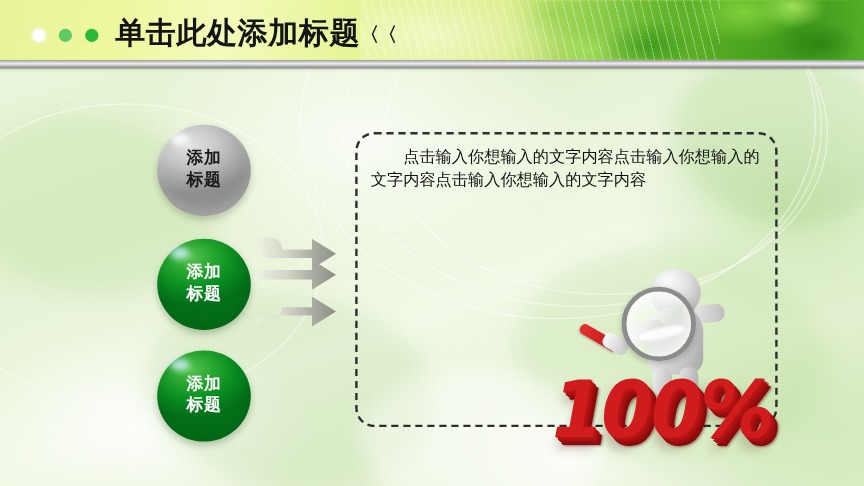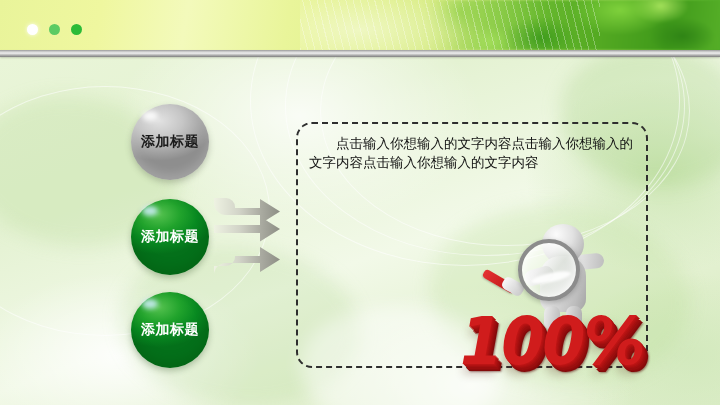--- a/index.html
+++ b/index.html
@@ -76,21 +76,21 @@
   
   .divider {
     position:absolute; left:0; top:50px; width:720px; height:7px;
     background:linear-gradient(to bottom,#9a9a9a 0%, #c9c9c9 22%, #efefef 45%, #b4b4b4 72%, #7e7e7e 100%);
     box-shadow:0 1px 2px rgba(0,0,0,.18);
   }
 
   
   .circle {
     position:absolute; width:78px; height:76px; border-radius:50%;
-    display:flex; flex-direction:row; align-items:center; justify-content:center;
+    display:flex; flex-direction:column; align-items:center; justify-content:center;
     font-size:14px; font-weight:bold; line-height:1.26; letter-spacing:.5px;
     text-align:center;
   }
   .circle .gloss {
     position:absolute; left:11px; top:7px; width:16px; height:10px;
     border-radius:50%; background:rgba(255,255,255,.85); filter:blur(2.5px);
   }
   .circle .lbl { position:relative; z-index:2; }
 
   .circle.gray {
@@ -109,21 +109,21 @@
 
   #circle-1 { left:131px; top:104px; }
   #circle-2 { left:131px; top:199px; }
   #circle-3 { left:131px; top:292px; }
 
   
   .arrows { position:absolute; left:214px; top:186px; width:96px; height:92px; }
 
   
   .content-box {
-    position:absolute; left:296px; top:122px; width:352px; height:246px;
+    position:absolute; left:296px; top:110px; width:352px; height:246px;
     border:2px dashed #2e2e2e; border-radius:16px;
   }
   .content-text {
     position:absolute; left:11px; top:10px; width:326px;
     font-family:"DejaVu Sans","Liberation Sans",sans-serif;
     font-size:13.5px; line-height:19px; color:#111111;
   }
   .content-text p { text-indent:2em; margin:0; }
 
   
@@ -215,20 +215,21 @@
   <div class="header">
     <div class="hdr-photo"></div>
     <div class="hdr-veil"></div>
 
     <div class="hdr-dots">
       <span class="hdr-dot d1"></span>
       <span class="hdr-dot d2"></span>
       <span class="hdr-dot d3"></span>
     </div>
 
+    <div class="hdr-title"><span>单击此处添加标题</span><span class="chev">〈〈</span></div>
   </div>
   <div class="divider"></div>
 
   <div id="circle-1" class="circle gray">
     <span class="gloss"></span>
     <span class="lbl">添加</span>
     <span class="lbl">标题</span>
   </div>
 
   <div id="circle-2" class="circle green">

